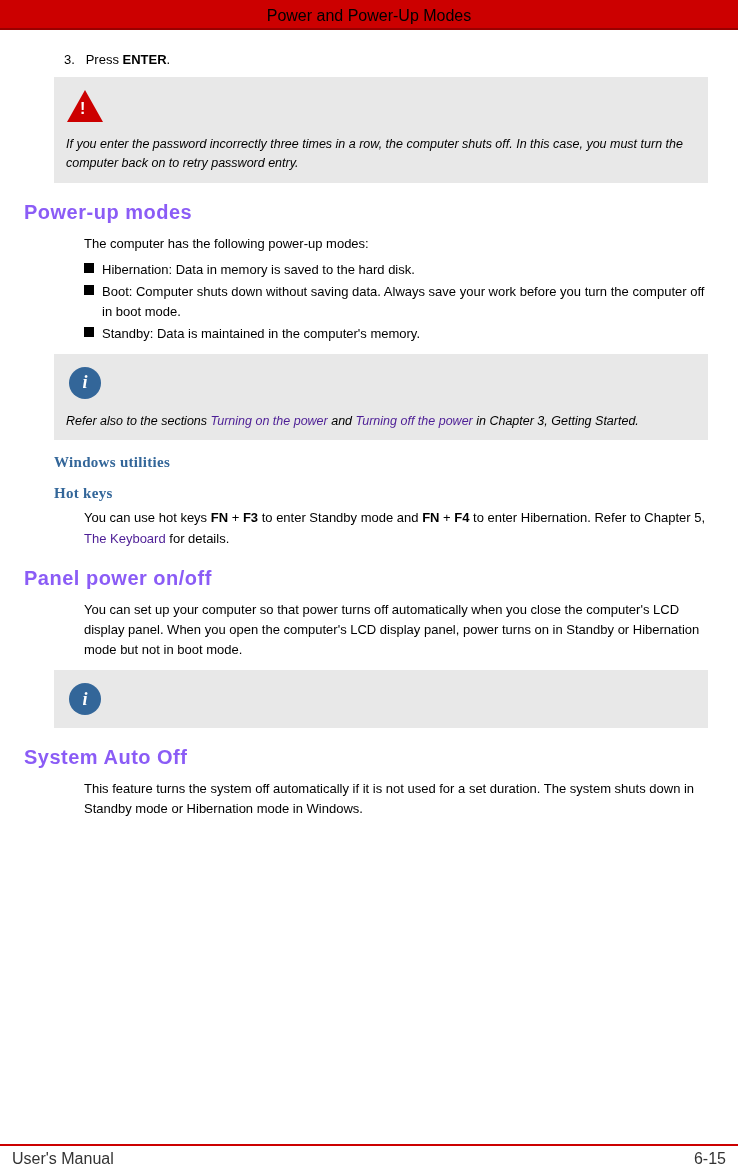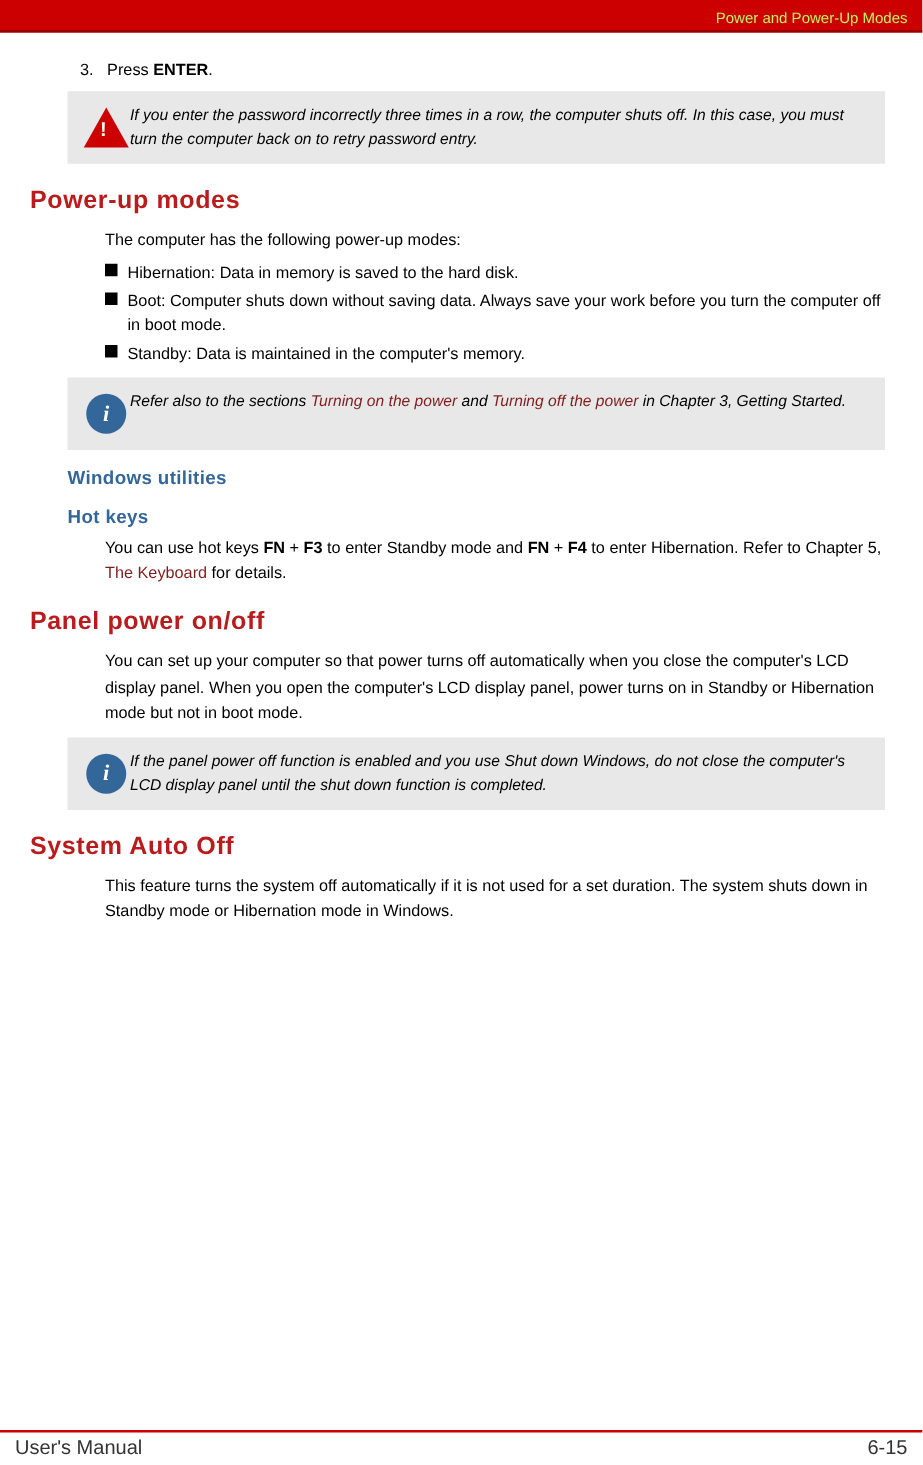--- a/index.html
+++ b/index.html
@@ -9,24 +9,24 @@
       color: #000;
       background: #fff;
       width: 738px;
       min-height: 1172px;
       position: relative;
     }
 
     
     .page-header {
       background: #c00;
-      color: #bef264;
-      text-align: right;
+      color: #000000;
+      text-align: center;
       padding: 3px 12px;
-      font-size: 12px;
+      font-size: 16px;
       font-weight: normal;
       border-bottom: 2px solid #900;
     }
 
     .content-area {
       padding: 10px 30px 60px 24px;
     }
 
     
     .step-line {
@@ -35,20 +35,22 @@
     }
 
     
     .notice-box {
       display: flex;
       align-items: flex-start;
       background: #e8e8e8;
       border: none;
       padding: 10px 12px;
       margin: 10px 0 10px 30px;
+      gap: 10px;
+      flex-direction: column;
     }
 
     .notice-icon {
       flex-shrink: 0;
       width: 38px;
       height: 38px;
       display: flex;
       align-items: center;
       justify-content: center;
     }
@@ -95,27 +97,27 @@
       font-size: 18px;
       font-style: italic;
       font-family: serif;
     }
 
     
     .section-h1 {
       font-family: Arial, sans-serif;
       font-size: 20px;
       font-weight: bold;
-      color: #b91c1c;
+      color: #8b5cf6;
       margin: 18px 0 10px 0;
       letter-spacing: 0.5px;
     }
 
     .section-h2 {
-      font-family: Liberation Sans, sans-serif;
+      font-family: Liberation Serif, serif;
       font-size: 15px;
       font-weight: bold;
       color: #336699;
       margin: 14px 0 6px 30px;
       letter-spacing: 0.3px;
     }
 
     
     .body-text {
       margin: 2px 0 6px 60px;
@@ -141,21 +143,21 @@
     .bullet-sq {
       flex-shrink: 0;
       width: 10px;
       height: 10px;
       background: #000;
       margin-top: 3px;
     }
 
     
     a {
-      color: #7f1d1d;
+      color: #4c1d95;
       text-decoration: none;
     }
 
     
     .page-footer {
       position: absolute;
       bottom: 0;
       left: 0;
       right: 0;
       border-top: 2px solid #c00;
@@ -230,21 +232,20 @@
   </div>
 
   <div class="section-h1">Panel power on/off</div>
 
   <div class="body-text">You can set up your computer so that power turns off automatically when you close the computer's LCD display panel. When you open the computer's LCD display panel, power turns on in Standby or Hibernation mode but not in boot mode.</div>
 
   <div class="notice-box">
     <div class="notice-icon">
       <div class="info-circle">i</div>
     </div>
-    <div class="notice-text">If the panel power off function is enabled and you use Shut down Windows, do not close the computer's LCD display panel until the shut down function is completed.</div>
   </div>
 
   <div class="section-h1">System Auto Off</div>
 
   <div class="body-text">This feature turns the system off automatically if it is not used for a set duration. The system shuts down in Standby mode or Hibernation mode in Windows.</div>
 
 </div>
 
 <div class="page-footer">
   <span>User's Manual</span>

